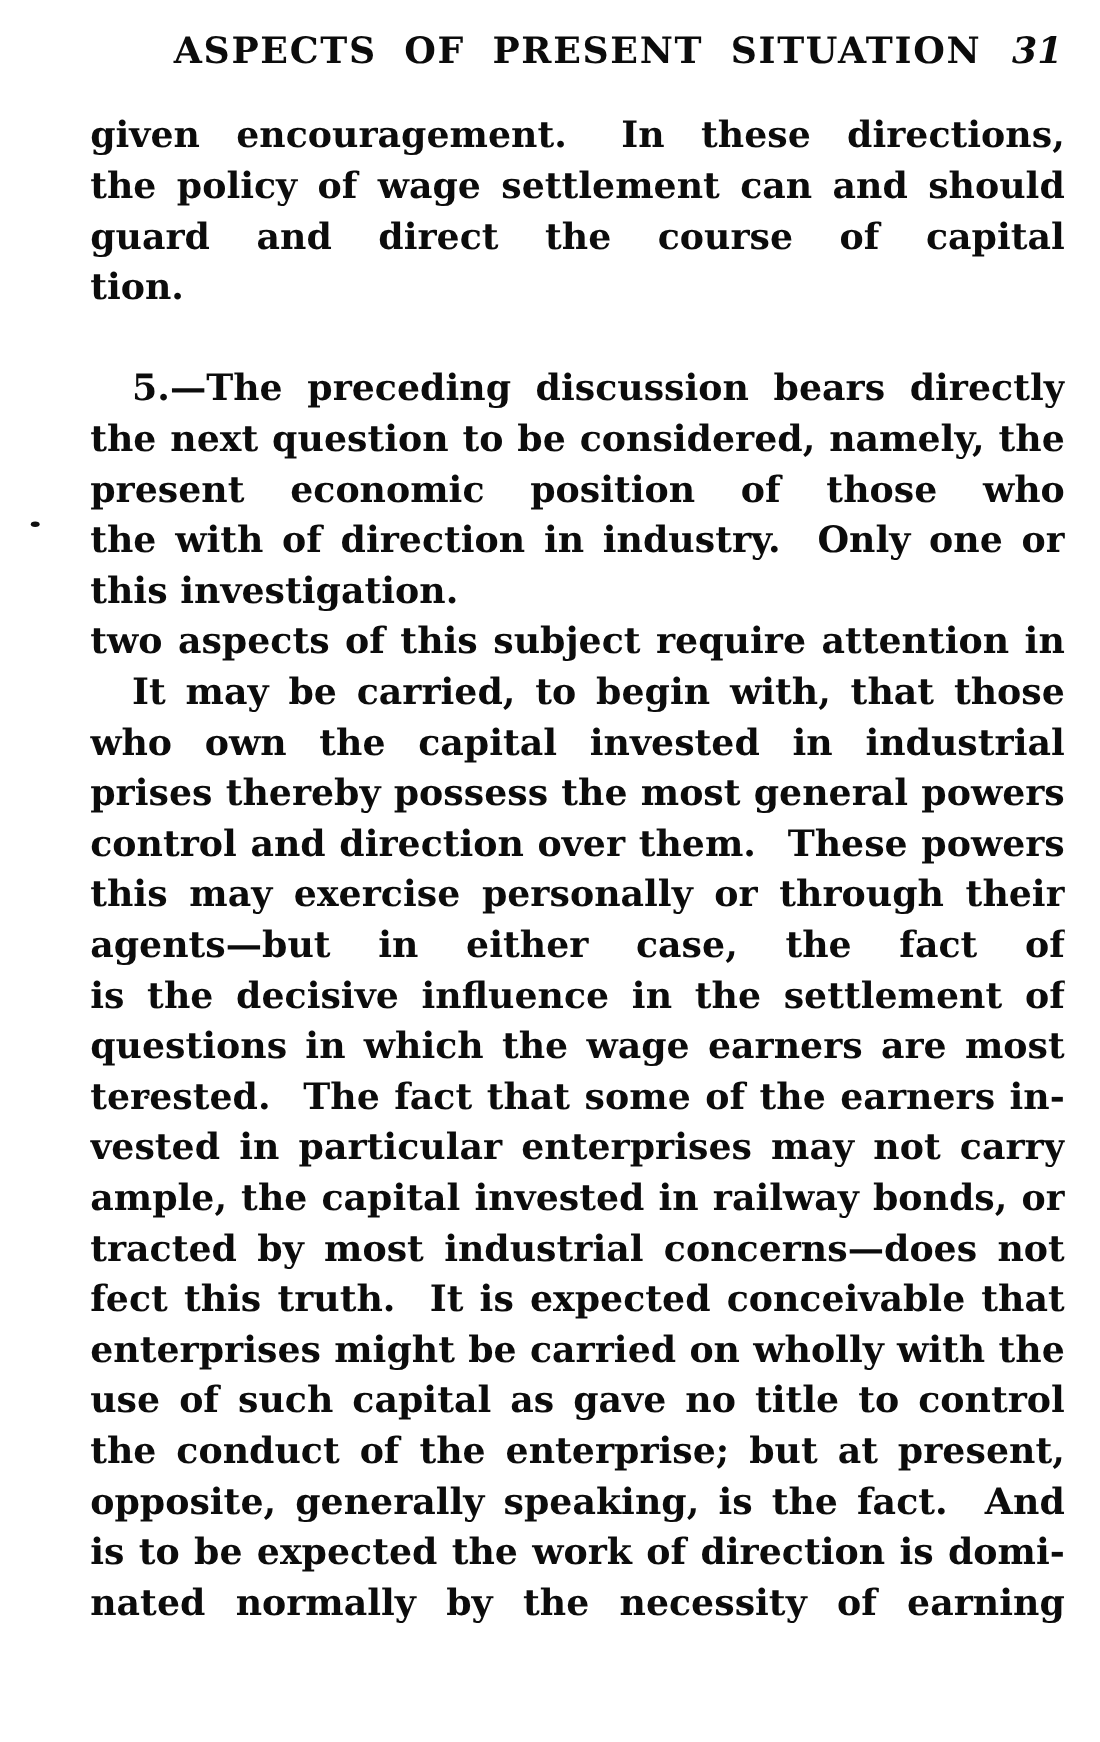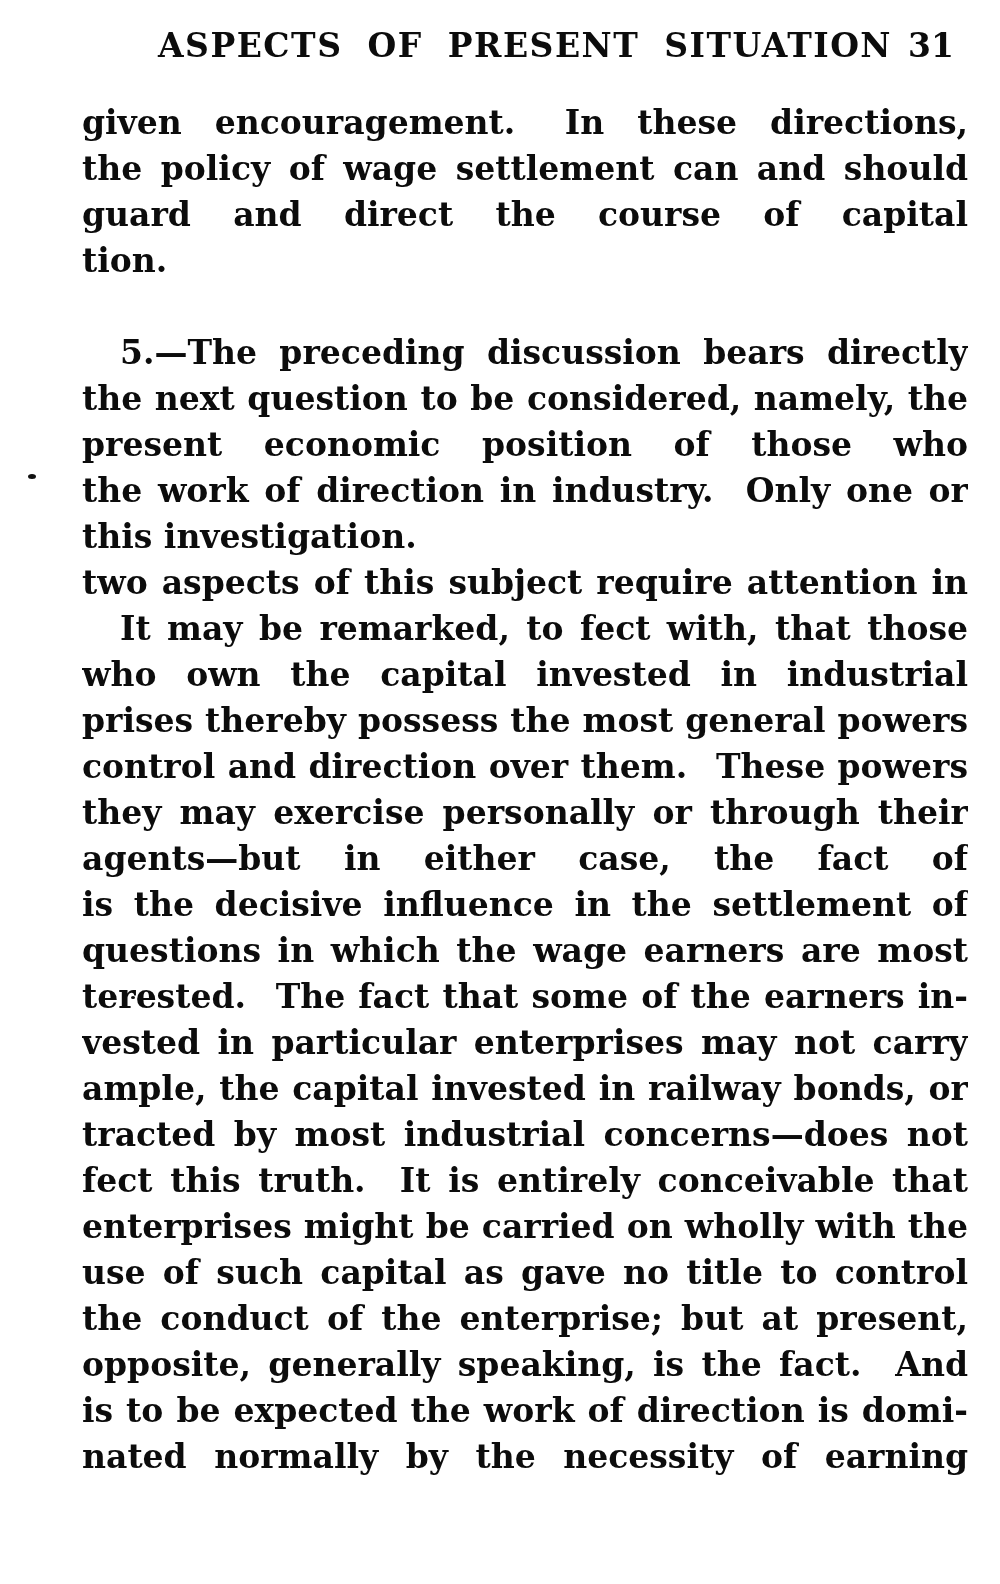--- a/index.html
+++ b/index.html
@@ -31,22 +31,23 @@
     position: absolute;
     left: 0;
     right: 0;
     text-align: center;
     letter-spacing: 1.5px;
     word-spacing: 12px;
     white-space: nowrap;
   }
   .running-head .pagenum {
     position: absolute;
-    right: 14px;
+    right: 2px;
     top: 0;
+    font-style: italic;
   }
   
   .text-block {
     position: absolute;
     top: 100px;
     left: 82px;
     width: 886px;
     font-size: 33px;
   }
   .para { margin: 0; padding: 0; }
@@ -86,39 +87,39 @@
       <div class="line">given encouragement.  In these directions, then,</div>
       <div class="line">the policy of wage settlement can and should safe-</div>
       <div class="line">guard and direct the course of capital accumula-</div>
       <div class="line short">tion.</div>
     </div>
 
     <div class="para gap-before">
       <div class="line first">5.—The preceding discussion bears directly upon</div>
       <div class="line">the next question to be considered, namely, the</div>
       <div class="line">present economic position of those who perform</div>
-      <div class="line">the work of direction in industry.  Only one or</div>
+      <div class="line">the with of direction in industry.  Only one or</div>
       <div class="line short">this investigation.</div>
       <div class="line">two aspects of this subject require attention in</div>
     </div>
 
     <div class="para">
-      <div class="line first">It may be remarked, to fect with, that those</div>
+      <div class="line first">It may be carried, to begin with, that those</div>
       <div class="line">who own the capital invested in industrial enter-</div>
       <div class="line">prises thereby possess the most general powers of</div>
       <div class="line">control and direction over them.  These powers</div>
-      <div class="line">they may exercise personally or through their</div>
+      <div class="line">this may exercise personally or through their</div>
       <div class="line">agents—but in either case, the fact of ownership</div>
       <div class="line">is the decisive influence in the settlement of these</div>
       <div class="line">questions in which the wage earners are most in-</div>
       <div class="line">terested.  The fact that some of the earners in-</div>
       <div class="line">vested in particular enterprises may not carry with</div>
       <div class="line">ample, the capital invested in railway bonds, or</div>
       <div class="line">tracted by most industrial concerns—does not af-</div>
-      <div class="line">fect this truth.  It is entirely conceivable that</div>
+      <div class="line">fect this truth.  It is expected conceivable that</div>
       <div class="line">enterprises might be carried on wholly with the</div>
       <div class="line">use of such capital as gave no title to control over</div>
       <div class="line">the conduct of the enterprise; but at present, the</div>
       <div class="line">opposite, generally speaking, is the fact.  And as</div>
       <div class="line">is to be expected the work of direction is domi-</div>
       <div class="line">nated normally by the necessity of earning profit</div>
     </div>
 
   </div>
 

